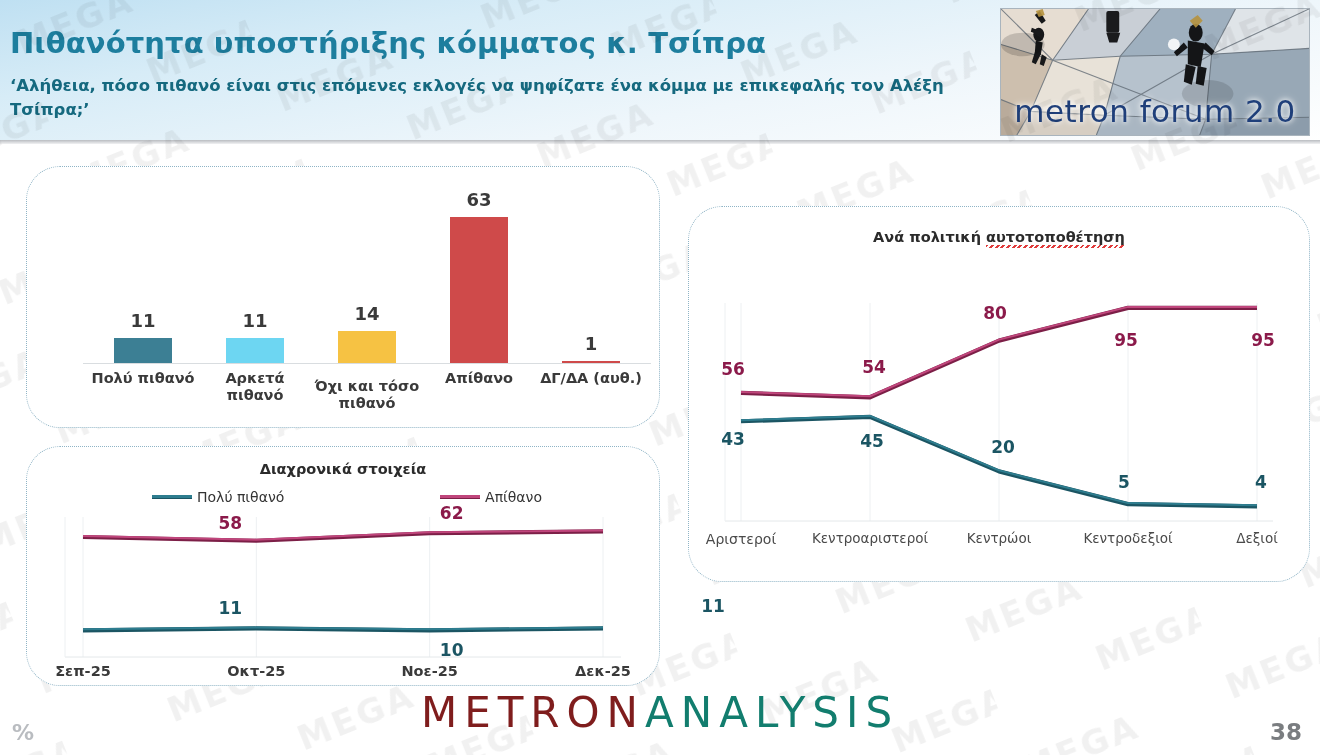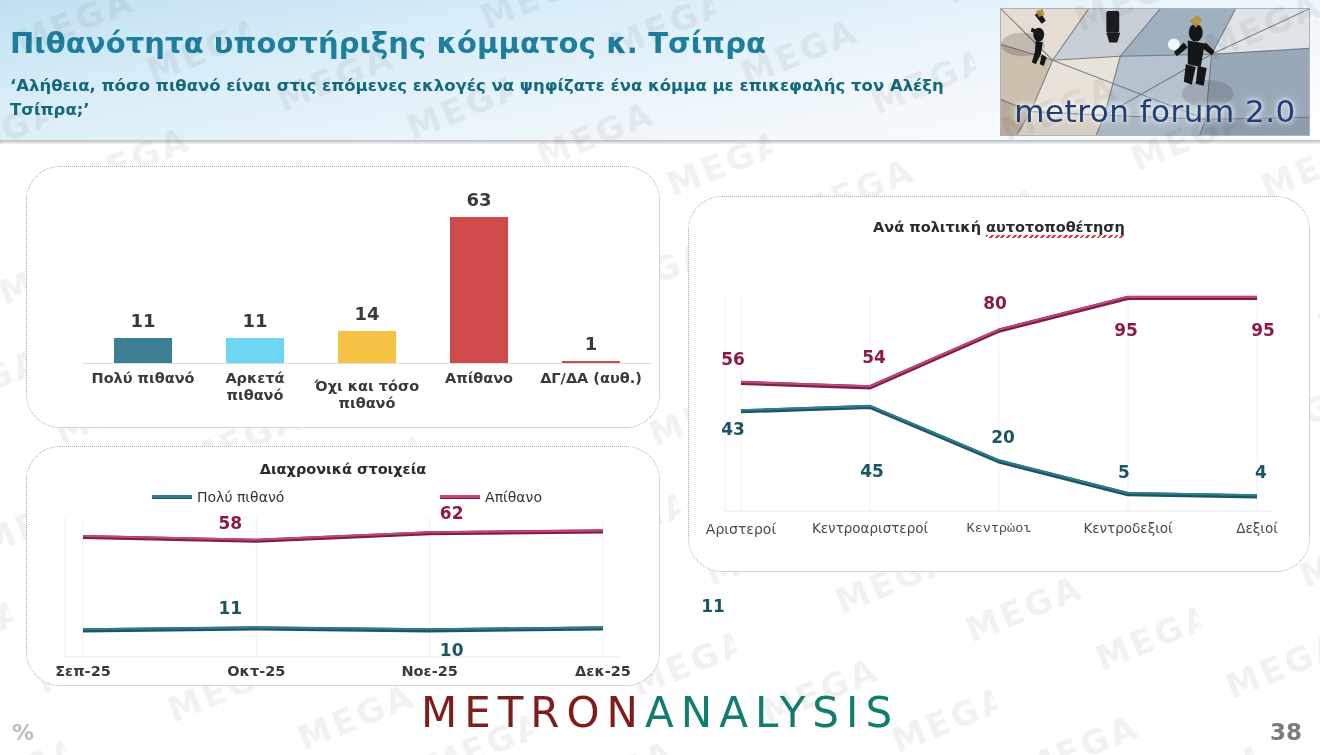--- a/index.html
+++ b/index.html
@@ -61,21 +61,21 @@
   .panel{
     position:absolute;
     background:#ffffff;
     border:1.4px dotted #8fb4c6;
     border-radius:34px;
     box-sizing:border-box;
     z-index:6;
   }
   #panel-bar{left:26px;top:166px;width:634px;height:262px;}
   #panel-trend{left:26px;top:446px;width:634px;height:240px;}
-  #panel-political{left:688px;top:196px;width:622px;height:376px;}
+  #panel-political{left:688px;top:206px;width:622px;height:376px;}
 
   .panel-title{
     text-align:center;font-size:14.5px;font-weight:bold;color:#2b2b2b;
   }
 
   
   .plot{position:absolute;}
 
   .cat-label{
     position:absolute;text-align:center;font-size:14.5px;color:#4a4a4a;
@@ -301,34 +301,34 @@
         <line x1="0" x2="548" y1="218" y2="218" stroke="#e4e8ea" stroke-width="1"></line>
         <line x1="0" x2="0" y1="0" y2="218" stroke="#edf0f2" stroke-width="1"></line>
         <path d="M16,118.26 L145,113.89999999999999 L274,168.4 L403,201.1 L532,203.28" fill="none" stroke="#1b5563" stroke-width="4.2" stroke-linejoin="round"></path>
         <path d="M16,118.26 L145,113.89999999999999 L274,168.4 L403,201.1 L532,203.28" fill="none" stroke="#2e7d8f" stroke-width="2.0" stroke-linejoin="round" transform="translate(0,-1)"></path>
         <path d="M16,89.91999999999999 L145,94.27999999999999 L274,37.599999999999994 L403,4.900000000000006 L532,4.900000000000006" fill="none" stroke="#7c1f47" stroke-width="4.2" stroke-linejoin="round"></path>
         <path d="M16,89.91999999999999 L145,94.27999999999999 L274,37.599999999999994 L403,4.900000000000006 L532,4.900000000000006" fill="none" stroke="#c0467c" stroke-width="2.0" stroke-linejoin="round" transform="translate(0,-1)"></path>
       </svg>
   </div>
   <div id="pol-values">
       <div class="vlabel" style="left: -1px; width: 90px; top: 222.26px; font-size: 17px; color: rgb(27, 85, 99);">43</div>
-      <div class="vlabel" style="left: 138px; width: 90px; top: 223.9px; font-size: 17px; color: rgb(27, 85, 99); margin-top: 40px;">45</div>
+      <div class="vlabel" style="left: 138px; width: 90px; top: 223.9px; font-size: 17px; color: rgb(27, 85, 99);">45</div>
       <div class="vlabel" style="left: 269px; width: 90px; top: 230.4px; font-size: 17px; color: rgb(27, 85, 99);">20</div>
       <div class="vlabel" style="left: 390px; width: 90px; top: 265.1px; font-size: 17px; color: rgb(27, 85, 99);">5</div>
       <div class="vlabel" style="left: 527px; width: 90px; top: 265.28px; font-size: 17px; color: rgb(27, 85, 99);">4</div>
       <div class="vlabel" style="left: -1px; width: 90px; top: 151.92px; font-size: 17px; color: rgb(139, 26, 74);">56</div>
       <div class="vlabel" style="left: 140px; width: 90px; top: 150.28px; font-size: 17px; color: rgb(139, 26, 74);">54</div>
       <div class="vlabel" style="left: 261px; width: 90px; top: 95.6px; font-size: 17px; color: rgb(139, 26, 74);">80</div>
       <div class="vlabel" style="left: 392px; width: 90px; top: 122.9px; font-size: 17px; color: rgb(139, 26, 74);">95</div>
       <div class="vlabel" style="left: 529px; width: 90px; top: 122.9px; font-size: 17px; color: rgb(139, 26, 74);">95</div>
     </div>
   <div id="pol-cats">
       <div class="cat-label" style="left: -12.5px; width: 129px; top: 324px; font-size: 14px;">Αριστεροί</div>
       <div class="cat-label" style="left: 116.5px; width: 129px; top: 324px; font-size: 13.5px;">Κεντροαριστεροί</div>
-      <div class="cat-label" style="left: 245.5px; width: 129px; top: 324px; font-size: 13.5px; font-family: Liberation Mono, monospace;">Κεντρώοι</div>
+      <div class="cat-label" style="left: 245.5px; width: 129px; top: 324px; font-size: 13.5px;">Κεντρώοι</div>
       <div class="cat-label" style="left: 374.5px; width: 129px; top: 324px; font-size: 13.5px;">Κεντροδεξιοί</div>
       <div class="cat-label" style="left: 503.5px; width: 129px; top: 324px; font-size: 13.5px;">Δεξιοί</div>
     </div>
 </div>
 
 <div id="footer-logo">
   <span class="m1">METRON</span><span class="m2">ANALYSIS</span>
 </div>
 <div id="pct">%</div>
 <div id="pageno">38</div>

